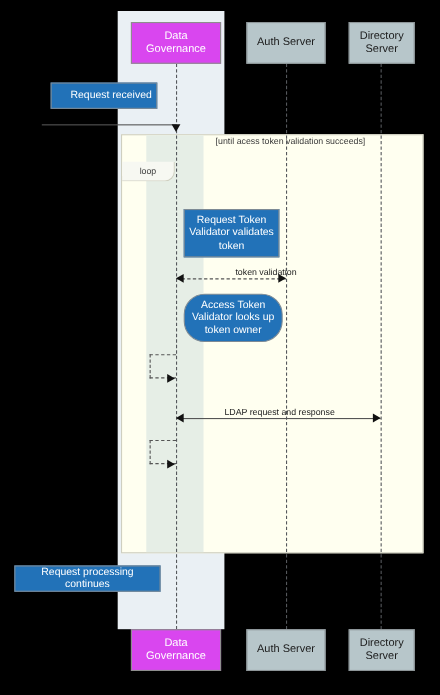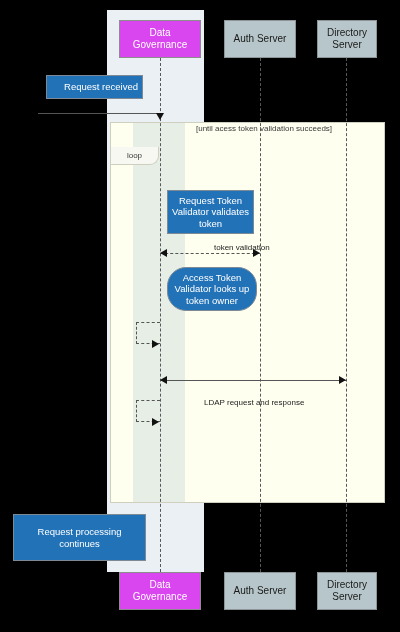--- a/index.html
+++ b/index.html
@@ -223,27 +223,27 @@
   <div class="bluebox" style="left:167px; top:267px; width:90px; height:44px;border-radius:19px;">
     <span>Access Token Validator looks up token owner</span>
   </div>
 
   <div class="selfmsg" style="left:136px; top:322px; width:24px; height:22px;"></div>
   <div class="arrow-r" style="left:152px; top:340px;"></div>
 
   <div class="msg-line" style="left:160px; top:380px; width:186px;"></div>
   <div class="arrow-l" style="left:160px; top:376px;"></div>
   <div class="arrow-r" style="left:339px; top:376px;"></div>
-  <div class="msg-label" style="left:204px; top:370px;margin-top:28px;">LDAP request and response</div>
+  <div class="msg-label" style="left:204px; top:370px;">LDAP request and response</div>
 
   <div class="selfmsg" style="left:136px; top:400px; width:24px; height:22px;"></div>
   <div class="arrow-r" style="left:152px; top:418px;"></div>
 
 
-  <div class="bluebox" style="left:13px; top:514px; width:133px; height:47px;">
+  <div class="bluebox" style="left:13px; top:514px; width:133px; height:24px;">
     <span>Request processing continues</span>
   </div>
 
   <div class="actor red" style="left:119px; top:572px; width:82px; height:38px;">
     <span>Data Governance</span>
   </div>
   <div class="actor grey" style="left:224px; top:572px; width:72px; height:38px;">
     <span>Auth Server</span>
   </div>
   <div class="actor grey" style="left:317px; top:572px; width:60px; height:38px;">

